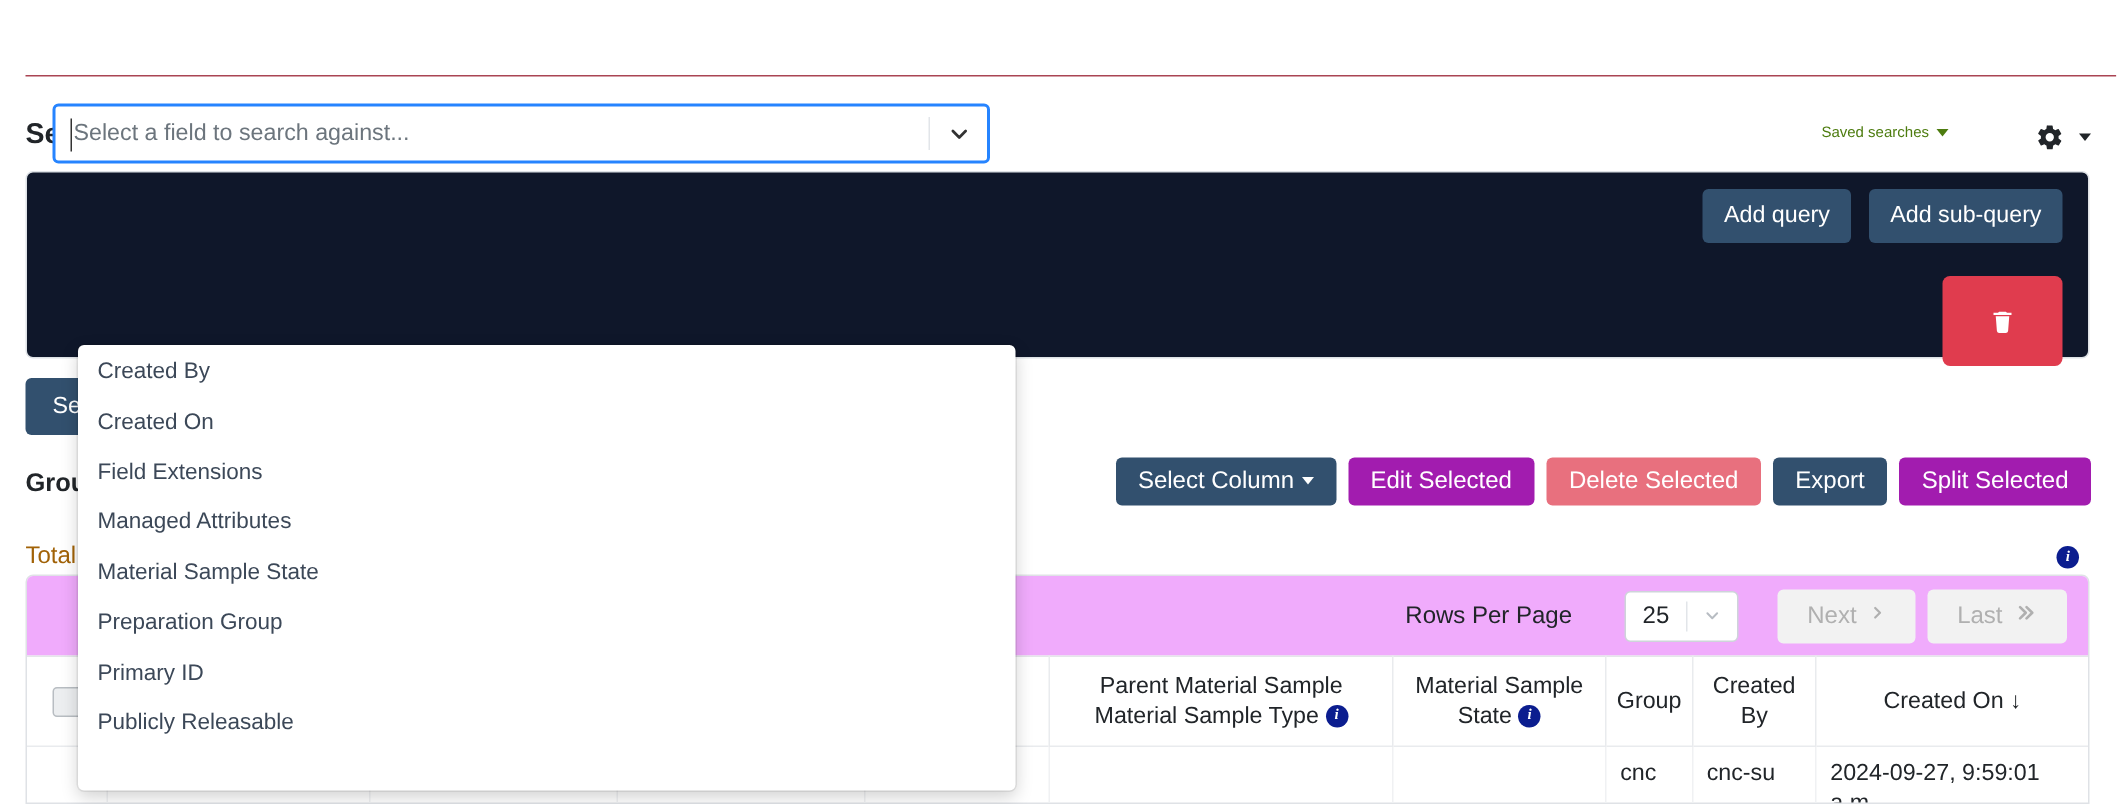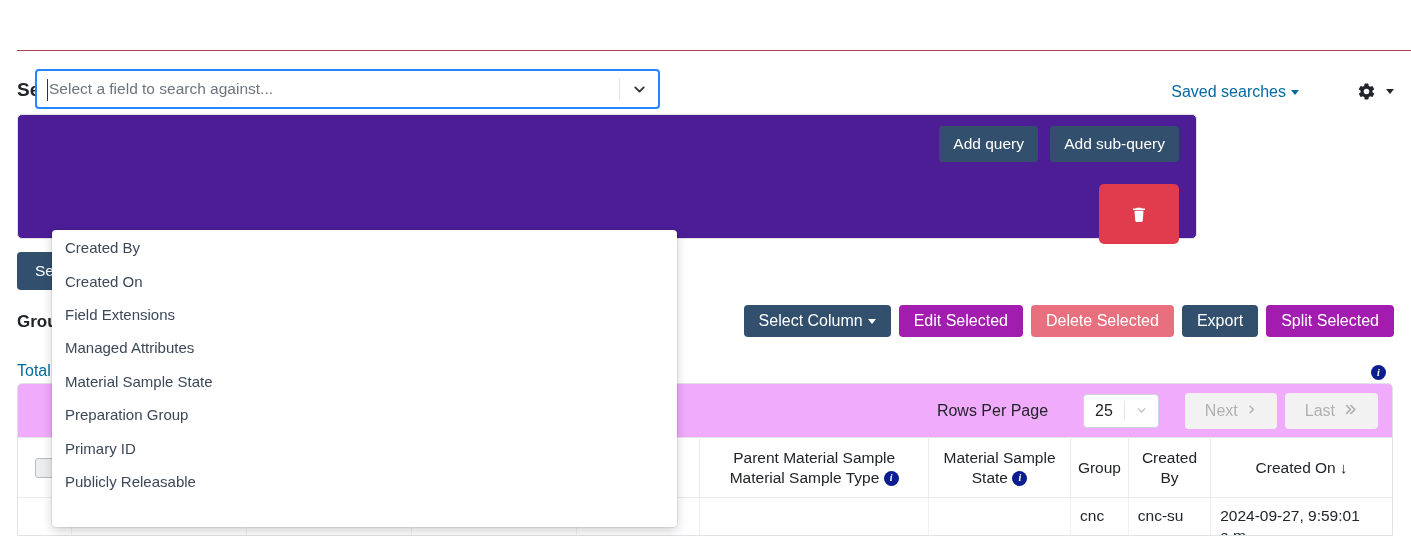--- a/index.html
+++ b/index.html
@@ -43,22 +43,22 @@
     left: 17px;
     top: 79px;
     font-size: 19px;
     font-weight: bold;
     color: #212529;
   }
   .saved-searches {
     position: absolute;
     right: 112px;
     top: 83px;
-    font-size: 16px;
-    color: #0369a1;
+    font-size: 10px;
+    color: #4d7c0f;
     cursor: pointer;
     white-space: nowrap;
   }
   .caret {
     display: inline-block;
     width: 0; height: 0;
     margin-left: 5px;
     vertical-align: middle;
     border-left: 4.5px solid transparent;
     border-right: 4.5px solid transparent;
@@ -74,25 +74,25 @@
     cursor: pointer;
     color: #212529;
   }
   .gear-wrap svg { display: block; }
 
   
   .query-panel {
     position: absolute;
     left: 17px;
     top: 114px;
-    width: 1180px;
+    width: 1376px;
     height: 125px;
     border: 1px solid #dee2e6;
     border-radius: 5px;
-    background: #4c1d95;
+    background: #0f172a;
     box-sizing: border-box;
   }
   .btn {
     font-family: "Liberation Sans", sans-serif;
     font-size: 15.5px;
     line-height: 1;
     border: none;
     border-radius: 4px;
     padding: 10px 14px;
     cursor: pointer;
@@ -228,21 +228,21 @@
     z-index: 5;
   }
   .actions .btn { padding: 8px 15px; font-size: 16px; }
 
   
   .total-text {
     position: absolute;
     left: 17px;
     top: 362px;
     font-size: 16px;
-    color: #0369a1;
+    color: #a16207;
     z-index: 5;
   }
   .info-icon {
     display: inline-flex;
     align-items: center;
     justify-content: center;
     width: 15px;
     height: 15px;
     border-radius: 50%;
     background: #0b1d8f;

